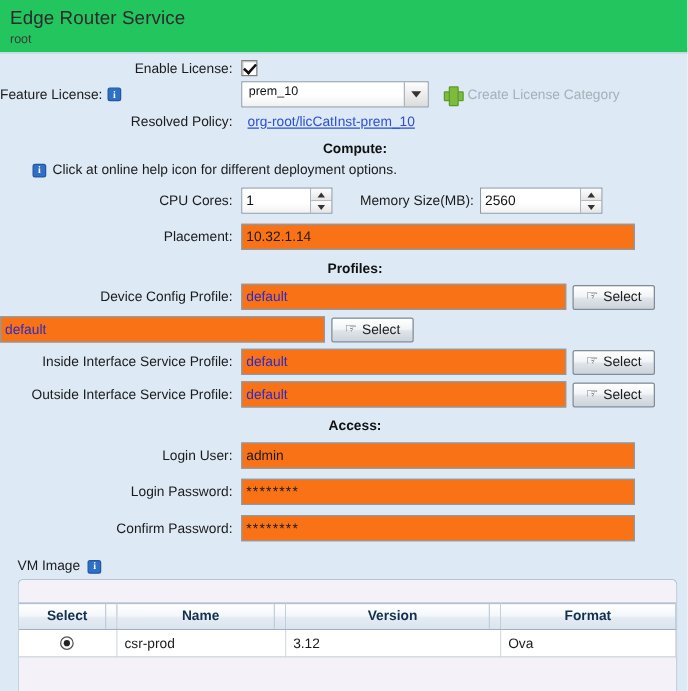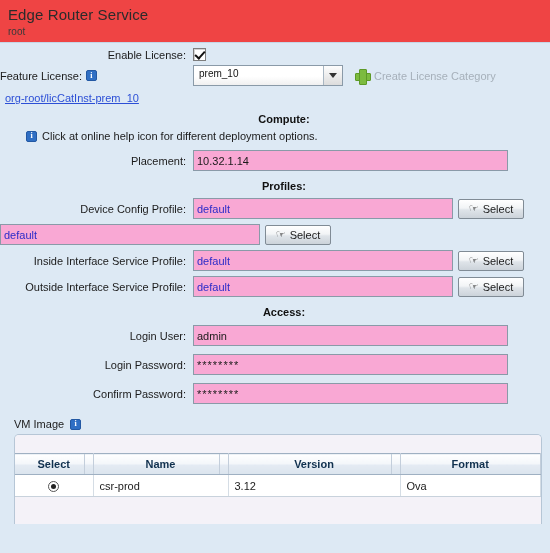--- a/index.html
+++ b/index.html
@@ -8,21 +8,21 @@
   body {
     width:550px; height:553px;
     font-family:"Liberation Sans", sans-serif;
     font-size:11px;
     color:#1b1b1b;
     background:#ffffff;
     overflow:hidden;
   }
 
   
-  .header { height:42px; background:#ef4444; padding:4px 0 0 8px; }
+  .header { height:42px; background:#22c55e; padding:4px 0 0 8px; }
   .page-title {
     font-size:15px; font-weight:400; color:#2b2b2b;
     letter-spacing:0.1px; line-height:18px; margin:2px 0 2px 0;
   }
   .page-subtitle { font-size:10px; color:#3a3a3a; line-height:11px; }
 
   
   .body {
     position:relative;
     height:511px;
@@ -35,21 +35,21 @@
   .row { display:flex; align-items:center; margin-top:4px; }
   .lbl {
     width:193px; text-align:right; padding-right:7px;
     font-size:11px; color:#1b1b1b; white-space:nowrap;
     flex:0 0 193px;
   }
   .ctl { display:flex; align-items:center; }
 
   
   .txt {
-    height:19px; border:1px solid #8a9aa8; background:#f9a8d4;
+    height:19px; border:1px solid #8a9aa8; background:#f97316;
     font-family:"Liberation Sans", sans-serif; font-size:11px;
     color:#1b1b1b; padding:0 3px; outline:none;
   }
   .txt.blue { color:#2b2bc8; }
   .txt.mono-pass { font-family:"Liberation Sans", sans-serif; letter-spacing:1px; }
 
   
   .cbx {
     width:13px; height:13px; border:1px solid #7d7d7d;
     background:#ffffff; position:relative; display:inline-block;
@@ -199,31 +199,60 @@
         <div class="arrow">
             <i></i>
           </div>
       </div>
       <span class="plus"></span>
       <span class="disabled-link">Create License Category</span>
     </div>
   </div>
 
   <div class="row" style="margin-top:6px;">
+    <div class="lbl">Resolved Policy:</div>
     <div class="ctl" style="padding-left:5px;">
       <span class="link">org-root/licCatInst-prem_10</span>
     </div>
   </div>
 
   <div class="section">Compute:</div>
   <div class="hint">
     <span class="info">i</span>
     <span>Click at online help icon for different deployment options.</span>
   </div>
 
+  <div class="row" style="margin-top:8px;">
+    <div class="lbl">CPU Cores:</div>
+    <div class="ctl">
+      <div class="spin" style="width:73px;">
+        <input style="width: 54px;" value="1">
+        <div class="btns">
+          <div>
+              <i class="up"></i>
+            </div>
+          <div>
+              <i class="dn"></i>
+            </div>
+        </div>
+      </div>
+      <span style="margin-left:22px;margin-right:5px;">Memory Size(MB):</span>
+      <div class="spin" style="width:98px;">
+        <input style="width: 79px;" value="2560">
+        <div class="btns">
+          <div>
+              <i class="up"></i>
+            </div>
+          <div>
+              <i class="dn"></i>
+            </div>
+        </div>
+      </div>
+    </div>
+  </div>
 
   <div class="row" style="margin-top:8px;">
     <div class="lbl">Placement:</div>
     <div class="ctl">
       <input class="txt" style="width: 315px; height: 21px;" value="10.32.1.14">
     </div>
   </div>
 
   <div class="section">Profiles:</div>
 

